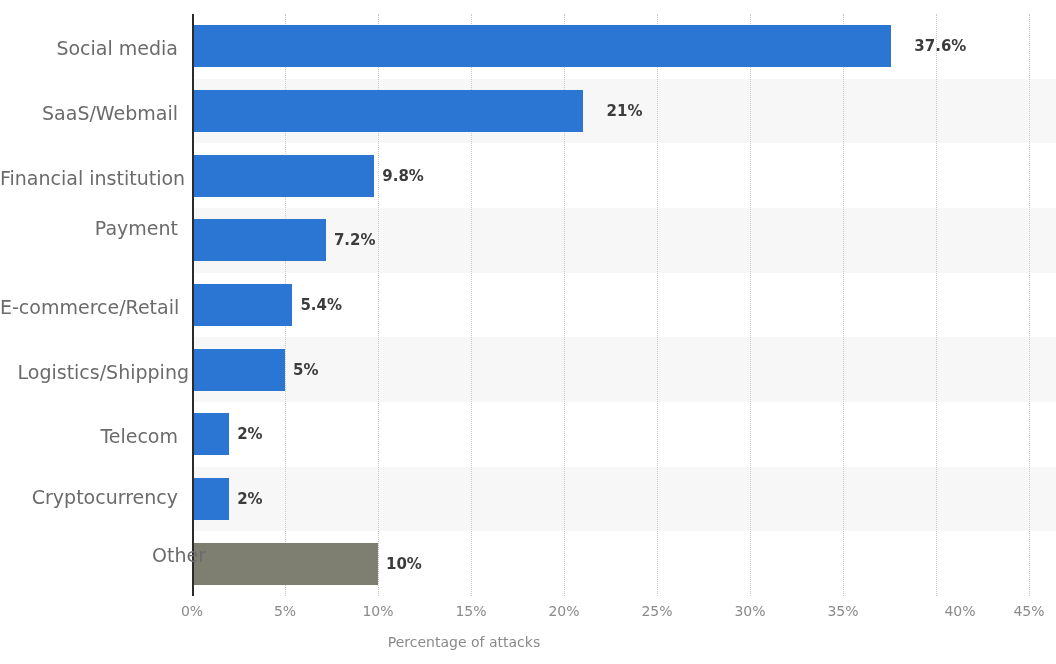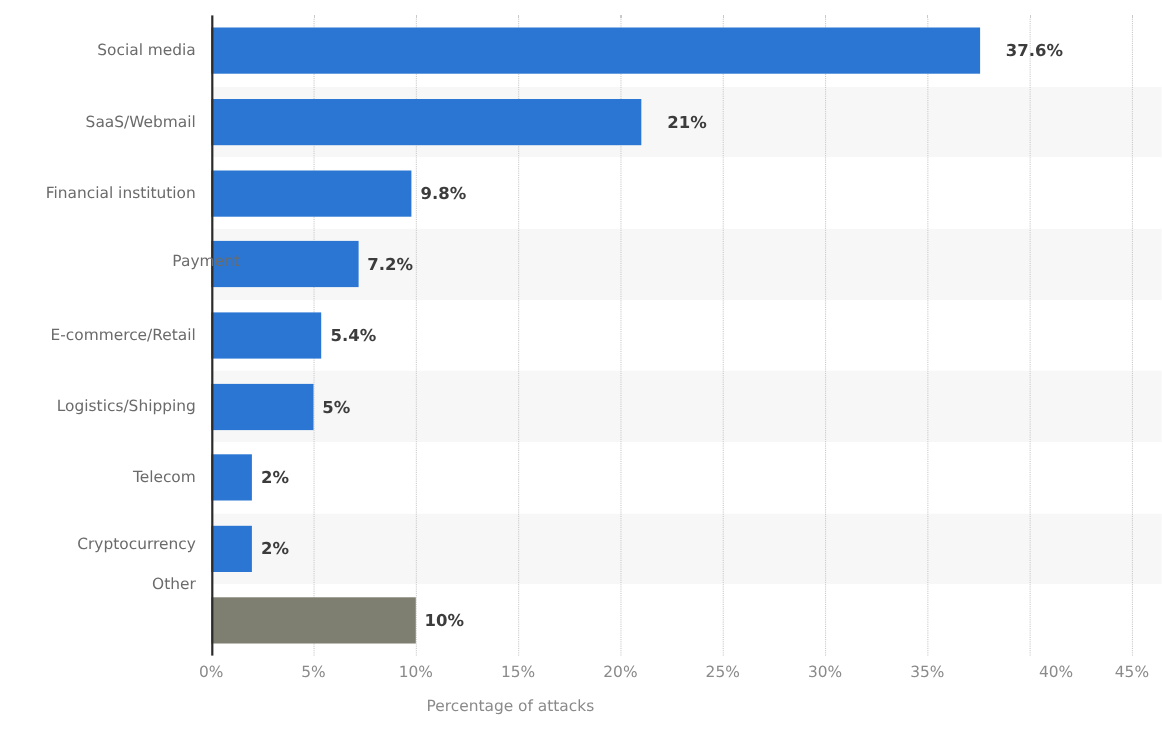--- a/index.html
+++ b/index.html
@@ -66,21 +66,21 @@
     font-size: 15px;
     font-weight: bold;
     color: #3c3c3c;
     white-space: nowrap;
     line-height: 1;
   }
 
   .cat-label {
     position: absolute;
     right: 1056px;           
-    font-size: 14px;
+    font-size: 19px;
     color: #6b6b6b;
     white-space: nowrap;
     text-align: right;
     line-height: 1;
   }
 
   .tick-label {
     position: absolute;
     top: 604px;
     font-size: 14px;
@@ -141,26 +141,26 @@
         <div class="bar" style="left: 0px; width: 186px; top: 528.61px; background: rgb(126, 126, 113);"></div>
       </div>
   </div>
 
   <div class="axis-line"></div>
 
   <div id="cat-labels">
       <div class="cat-label" style="left: 0px; width: 178px; right: auto; top: 39.33px;">Social media</div>
       <div class="cat-label" style="left: 0px; width: 178px; right: auto; top: 103.99px;">SaaS/Webmail</div>
       <div class="cat-label" style="left: 0px; width: 178px; right: auto; top: 168.65px;">Financial institution</div>
-      <div class="cat-label" style="left: 0px; width: 178px; right: auto; top: 231px; padding-left: 40px;">Payment</div>
+      <div class="cat-label" style="left: 0px; width: 178px; right: auto; top: 219px;">Payment</div>
       <div class="cat-label" style="left: 0px; width: 178px; right: auto; top: 297.97px;">E-commerce/Retail</div>
-      <div class="cat-label" style="left: 0px; width: 178px; right: auto; top: 362.63px;">Logistics/Shipping</div>
+      <div class="cat-label" style="left: 0px; width: 178px; right: auto; top: 362.63px; padding-left: 11px;">Logistics/Shipping</div>
       <div class="cat-label" style="left: 0px; width: 178px; right: auto; top: 427.29px;">Telecom</div>
       <div class="cat-label" style="left: 0px; width: 178px; right: auto; top: 488px;">Cryptocurrency</div>
-      <div class="cat-label" style="left: 0px; width: 178px; right: auto; top: 524px;">Other</div>
+      <div class="cat-label" style="left: 0px; width: 178px; right: auto; top: 546px; padding-left: 28px;">Other</div>
     </div>
 
   <div id="value-labels">
       <div class="bar-value" style="left: 899.36px; top: 39.33px; margin-left: 15px;">37.6%</div>
       <div class="bar-value" style="left: 590.6px; top: 103.99px; margin-left: 16px;">21%</div>
       <div class="bar-value" style="left: 382.28px; top: 168.65px;">9.8%</div>
       <div class="bar-value" style="left: 333.92px; top: 233.31px;">7.2%</div>
       <div class="bar-value" style="left: 300.44px; top: 297.97px;">5.4%</div>
       <div class="bar-value" style="left: 293px; top: 362.63px;">5%</div>
       <div class="bar-value" style="left: 237.2px; top: 427.29px;">2%</div>

